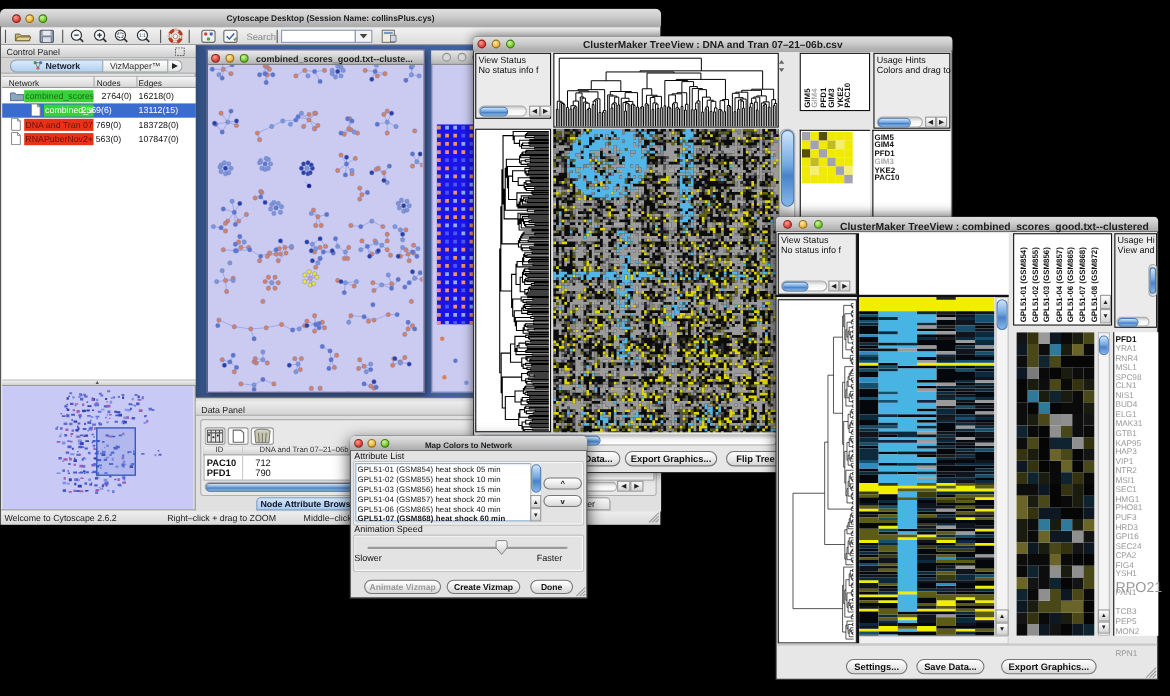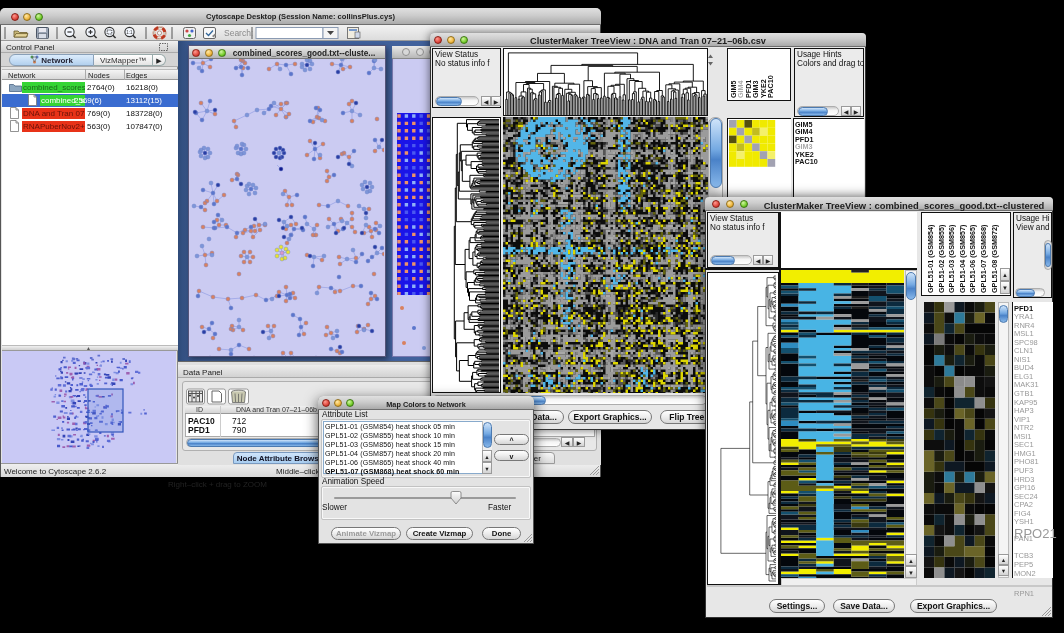--- a/index.html
+++ b/index.html
@@ -112,21 +112,21 @@
 <div class="glabel" style="left:8px;top:71px;width:60px;height:8px;font-size:7.5px;color:#222;">Network</div>
 <div class="glabel" style="left:88px;top:71px;width:40px;height:8px;font-size:7.5px;color:#222;">Nodes</div>
 <div class="glabel" style="left:126px;top:71px;width:40px;height:8px;font-size:7.5px;color:#222;">Edges</div>
 <div class="abs" style="left:85px;top:69px;width:1px;height:11px;background:#aaa;"></div>
 <div class="abs" style="left:124px;top:69px;width:1px;height:11px;background:#aaa;"></div>
 <div class="abs" style="left:2px;top:80px;width:176px;height:266px;background:#ffffff;"></div>
 <svg style="position:absolute;left:9px;top:82px" width="13" height="11" viewBox="0 0 13 11">
     <path d="M0.5 9.5 L0.5 2.5 L4.5 2.5 L6 4 L12.5 4 L12.5 9.5 Z" fill="#8ca6c0" stroke="#4a6484" stroke-width="0.8"></path>
   </svg>
 <div class="abs" style="left:22px;top:82px;width:63px;height:11px;background:#35d435;font-size:8px;color:#1a6a1a;line-height:11px;padding-left:1px;overflow:hidden;white-space:nowrap;">combined_scores</div>
-<div class="glabel" style="left:87px;top:83px;width:38px;height:9px;font-size:8px;color:#111;">2764(0)</div>
+<div class="glabel" style="left:87px;top:83px;width:38px;height:9px;font-size:8px;color:#111;text-align:center;">2764(0)</div>
 <div class="glabel" style="left:126px;top:83px;width:50px;height:9px;font-size:8px;color:#111;">16218(0)</div>
 <div class="abs" style="left:2px;top:94px;width:176px;height:13px;background:#3a6cd0;"></div>
 <svg style="position:absolute;left:27px;top:94px" width="11" height="12" viewBox="0 0 11 12">
     <path d="M1.5 0.5 L7 0.5 L9.5 3 L9.5 11.5 L1.5 11.5 Z" fill="#ffffff" stroke="#777" stroke-width="0.8"></path>
     <path d="M7 0.5 L7 3 L9.5 3" fill="none" stroke="#777" stroke-width="0.8"></path>
   </svg>
 <div class="abs" style="left:40px;top:95px;width:45px;height:11px;background:#35d435;font-size:8px;color:#ffffff;line-height:11px;padding-left:1px;overflow:hidden;white-space:nowrap;">combined_sco</div>
 <div class="glabel" style="left:74px;top:96px;width:38px;height:9px;font-size:8px;color:#fff;">2569(6)</div>
 <div class="glabel" style="left:126px;top:96px;width:50px;height:9px;font-size:8px;color:#fff;">13112(15)</div>
 <svg style="position:absolute;left:9px;top:107px" width="11" height="12" viewBox="0 0 11 12">
@@ -151,21 +151,21 @@
     <path fill="#7788e0" opacity="0.9" d="M63.6 9.3h2.3v2.0h-2.3zM69.1 8.7h2.1v2.1h-2.1zM85.1 11.6h2.3v2.1h-2.3zM117.8 10.7h1.8v2.1h-1.8zM97.5 14.0h2.5v1.8h-2.5zM98.2 13.2h1.4v1.2h-1.4zM117.9 16.5h2.6v1.4h-2.6zM90.0 20.5h2.3v1.5h-2.3zM91.7 21.0h1.4v1.2h-1.4zM113.7 21.0h3.0v2.2h-3.0zM111.5 20.7h2.2v1.6h-2.2zM80.3 27.2h2.5v1.7h-2.5zM93.4 27.9h2.1v1.6h-2.1zM94.9 25.6h1.4v1.2h-1.4zM110.2 27.6h2.4v2.5h-2.4zM94.7 31.9h2.2v1.9h-2.2zM108.2 32.4h2.0v1.5h-2.0zM128.5 32.3h2.6v2.0h-2.6zM51.6 44.7h2.3v1.9h-2.3zM52.7 43.1h1.4v1.2h-1.4zM66.9 44.9h3.1v2.3h-3.1zM54.3 50.4h3.2v2.6h-3.2zM68.7 48.6h3.7v2.5h-3.7zM68.8 51.4h1.4v1.2h-1.4zM94.4 53.2h2.7v2.1h-2.7zM92.5 55.4h1.4v1.2h-1.4zM61.8 61.0h3.8v1.9h-3.8zM138.4 61.8h1.8v2.0h-1.8zM72.8 65.2h3.7v1.6h-3.7zM93.9 64.4h2.8v1.5h-2.8zM95.8 64.0h1.4v1.2h-1.4zM99.5 65.2h2.0v2.6h-2.0zM109.6 67.6h2.3v2.5h-2.3zM102.9 72.1h2.8v2.1h-2.8zM109.4 70.7h3.3v1.5h-3.3zM109.1 72.5h1.4v1.2h-1.4zM49.4 78.5h3.6v1.4h-3.6zM67.3 84.2h3.2v2.2h-3.2zM78.5 83.8h2.2v2.4h-2.2zM77.9 84.7h1.4v1.2h-1.4zM85.9 82.4h2.5v1.4h-2.5zM92.2 84.2h3.4v2.3h-3.4zM108.8 81.3h3.3v2.4h-3.3zM110.6 84.8h1.4v1.2h-1.4zM54.9 86.9h3.4v2.4h-3.4zM59.0 87.9h2.4v1.5h-2.4zM105.9 89.3h2.7v2.3h-2.7zM89.1 92.3h2.8v2.0h-2.8zM87.9 91.7h1.4v1.2h-1.4zM95.4 94.2h2.2v1.7h-2.2z"></path>
     <path fill="#4455cc" opacity="0.9" d="M70.8 10.7h2.9v2.4h-2.9zM74.5 8.5h3.1v1.8h-3.1zM105.1 9.1h1.9v1.6h-1.9zM92.4 17.4h3.6v2.1h-3.6zM94.0 17.3h1.4v1.2h-1.4zM115.2 15.7h2.9v1.6h-2.9zM114.6 15.8h1.4v1.2h-1.4zM54.3 26.4h3.4v1.8h-3.4zM53.0 24.4h1.4v1.2h-1.4zM58.3 25.7h2.8v2.6h-2.8zM58.2 25.3h1.4v1.2h-1.4zM69.8 26.4h2.3v1.8h-2.3zM70.0 28.2h1.4v1.2h-1.4zM128.9 26.5h2.2v1.8h-2.2zM130.1 26.2h1.4v1.2h-1.4zM68.5 33.1h2.5v1.9h-2.5zM77.4 31.9h3.6v2.6h-3.6zM88.1 33.8h2.7v2.1h-2.7zM87.6 33.4h1.4v1.2h-1.4zM102.2 31.5h3.0v1.8h-3.0zM52.7 37.4h2.1v2.3h-2.1zM70.6 43.9h3.4v1.4h-3.4zM71.9 44.5h1.4v1.2h-1.4zM81.1 43.3h2.2v1.4h-2.2zM82.9 45.5h1.4v1.2h-1.4zM105.9 44.1h3.2v1.6h-3.2zM59.3 53.9h3.7v2.5h-3.7zM82.3 53.3h2.4v1.6h-2.4zM57.8 59.4h3.1v2.1h-3.1zM85.6 58.7h2.3v1.5h-2.3zM97.4 61.9h2.4v1.5h-2.4zM109.1 62.2h1.8v2.4h-1.8zM142.2 61.4h2.6v2.0h-2.6zM141.4 58.2h1.4v1.2h-1.4zM51.2 64.5h2.9v2.3h-2.9zM72.2 65.8h1.9v2.1h-1.9zM73.6 64.6h1.4v1.2h-1.4zM92.3 66.0h3.1v2.2h-3.1zM87.8 71.2h2.8v1.7h-2.8zM89.0 74.0h1.4v1.2h-1.4zM97.1 69.8h3.8v1.9h-3.8zM108.4 70.4h2.7v2.6h-2.7zM109.9 72.9h1.4v1.2h-1.4zM82.0 76.9h3.6v2.0h-3.6zM81.2 78.1h1.4v1.2h-1.4zM97.2 81.1h2.2v1.9h-2.2zM101.9 84.2h1.9v1.4h-1.9zM109.4 82.9h2.4v1.9h-2.4zM74.8 87.4h2.4v2.3h-2.4zM83.7 89.2h3.1v2.0h-3.1zM93.1 87.8h3.4v2.3h-3.4zM94.1 90.2h1.4v1.2h-1.4z"></path>
     <path fill="#9955aa" opacity="0.9" d="M81.3 11.1h2.1v2.4h-2.1zM123.1 11.8h3.4v1.6h-3.4zM65.9 15.5h3.1v1.5h-3.1zM65.9 17.2h1.4v1.2h-1.4zM72.6 15.8h1.9v2.3h-1.9zM84.7 14.7h2.7v1.4h-2.7zM95.0 16.9h3.4v2.5h-3.4zM94.6 13.7h1.4v1.2h-1.4zM64.1 21.0h2.1v1.8h-2.1zM67.5 21.8h3.0v2.5h-3.0zM67.9 23.4h1.4v1.2h-1.4zM124.2 21.1h3.4v2.5h-3.4zM69.7 25.3h2.4v2.1h-2.4zM68.9 26.1h1.4v1.2h-1.4zM97.1 25.3h2.5v1.4h-2.5zM97.0 28.7h1.4v1.2h-1.4zM112.7 27.4h2.6v2.4h-2.6zM131.0 30.7h1.8v2.5h-1.8zM57.5 38.5h2.7v2.4h-2.7zM83.6 37.3h2.3v1.7h-2.3zM83.4 38.8h1.4v1.2h-1.4zM62.1 42.6h2.5v1.8h-2.5zM62.1 44.9h1.4v1.2h-1.4zM68.2 45.1h3.1v1.7h-3.1zM69.9 45.2h1.4v1.2h-1.4zM94.5 43.8h2.4v2.2h-2.4zM96.9 45.0h3.1v1.8h-3.1zM95.7 45.1h1.4v1.2h-1.4zM109.2 42.5h1.8v1.9h-1.8zM49.5 49.9h3.4v1.6h-3.4zM61.6 49.7h2.4v1.5h-2.4zM82.9 56.4h3.7v1.8h-3.7zM82.9 55.5h1.4v1.2h-1.4zM101.3 55.3h2.1v1.5h-2.1zM69.9 61.5h1.8v1.9h-1.8zM55.7 65.6h3.7v2.3h-3.7zM54.5 67.9h1.4v1.2h-1.4zM60.8 65.4h2.6v2.2h-2.6zM60.6 64.5h1.4v1.2h-1.4zM108.5 64.6h2.4v2.0h-2.4zM64.9 70.7h2.2v1.8h-2.2zM70.2 71.5h3.3v2.4h-3.3zM81.1 70.8h3.2v2.4h-3.2zM55.8 82.7h2.0v2.4h-2.0zM71.1 83.0h2.9v1.5h-2.9zM104.8 83.8h2.1v2.5h-2.1zM90.7 88.8h2.4v1.7h-2.4zM109.1 86.8h3.5v1.9h-3.5zM60.4 95.3h2.8v1.6h-2.8zM64.6 94.2h2.8v2.0h-2.8zM70.3 94.6h3.5v2.0h-3.5zM84.8 93.5h3.5v2.2h-3.5z"></path>
     <path fill="#5566d4" opacity="0.9" d="M100.4 9.5h2.3v1.8h-2.3zM98.7 10.4h1.4v1.2h-1.4zM126.8 9.3h1.9v2.6h-1.9zM83.3 15.9h2.4v1.8h-2.4zM84.4 15.8h3.7v2.5h-3.7zM84.2 17.4h1.4v1.2h-1.4zM86.9 22.5h3.3v1.8h-3.3zM95.7 22.1h2.7v2.5h-2.7zM133.0 19.7h3.3v2.4h-3.3zM136.0 20.8h2.3v1.9h-2.3zM77.2 26.3h3.3v1.5h-3.3zM84.8 27.0h3.5v1.5h-3.5zM85.7 29.0h1.4v1.2h-1.4zM55.8 33.0h3.5v2.4h-3.5zM60.9 33.3h3.0v2.4h-3.0zM81.7 33.9h3.5v2.1h-3.5zM79.8 30.6h1.4v1.2h-1.4zM87.5 32.8h2.2v2.3h-2.2zM48.3 37.6h2.4v2.1h-2.4zM49.6 36.4h1.4v1.2h-1.4zM63.1 39.5h2.1v2.1h-2.1zM78.5 37.9h3.4v2.4h-3.4zM77.4 40.1h1.4v1.2h-1.4zM79.1 36.9h3.4v2.5h-3.4zM93.6 43.9h3.0v1.8h-3.0zM59.2 49.3h2.3v1.6h-2.3zM72.4 54.7h2.2v1.6h-2.2zM71.1 54.4h1.4v1.2h-1.4zM67.4 61.4h3.2v2.1h-3.2zM68.1 58.9h1.4v1.2h-1.4zM77.9 59.7h2.5v2.3h-2.5zM90.5 58.8h3.4v2.4h-3.4zM88.8 60.7h1.4v1.2h-1.4zM126.3 60.8h3.1v1.6h-3.1zM73.1 71.7h2.4v2.6h-2.4zM82.7 70.0h2.6v2.5h-2.6zM81.5 70.8h1.4v1.2h-1.4zM54.7 75.7h2.4v2.3h-2.4zM85.0 78.3h3.3v2.3h-3.3zM92.8 78.4h3.0v1.5h-3.0zM93.7 78.2h1.4v1.2h-1.4zM65.5 83.7h3.3v2.5h-3.3zM93.0 86.7h3.7v2.0h-3.7zM104.9 88.7h3.2v2.2h-3.2zM84.5 95.7h2.7v2.4h-2.7zM100.0 94.7h2.0v2.4h-2.0z"></path>
     <path fill="#3a4ec8" opacity="0.9" d="M56.5 17.3h2.9v2.1h-2.9zM58.4 16.0h1.4v1.2h-1.4zM61.6 15.2h3.2v2.0h-3.2zM121.7 15.0h3.1v2.4h-3.1zM120.2 17.3h1.4v1.2h-1.4zM116.0 19.6h1.9v2.1h-1.9zM62.7 25.2h3.5v1.7h-3.5zM102.9 25.8h3.3v1.6h-3.3zM117.6 28.1h3.2v2.2h-3.2zM74.4 33.3h1.8v2.0h-1.8zM73.2 38.0h3.4v1.8h-3.4zM56.5 43.5h2.2v2.3h-2.2zM57.7 44.3h1.4v1.2h-1.4zM82.0 48.9h3.0v2.1h-3.0zM81.3 50.7h1.4v1.2h-1.4zM90.7 49.9h2.3v1.6h-2.3zM69.2 54.2h3.6v2.3h-3.6zM74.9 55.9h2.9v1.8h-2.9zM101.3 55.2h3.7v2.5h-3.7zM102.7 56.6h1.4v1.2h-1.4zM104.1 54.2h2.8v2.3h-2.8zM103.4 53.7h1.4v1.2h-1.4zM84.1 60.4h3.7v1.7h-3.7zM99.1 59.5h2.8v1.9h-2.8zM98.5 60.4h1.4v1.2h-1.4zM118.9 60.4h2.1v2.3h-2.1zM118.9 58.5h1.4v1.2h-1.4zM113.8 59.2h3.7v1.5h-3.7zM113.9 60.0h1.4v1.2h-1.4zM86.6 66.3h3.4v2.1h-3.4zM60.1 69.9h2.1v1.9h-2.1zM118.1 69.9h1.9v2.1h-1.9zM116.6 70.3h1.4v1.2h-1.4zM59.6 78.5h2.0v1.5h-2.0zM59.3 76.6h1.4v1.2h-1.4zM64.5 77.6h3.5v1.9h-3.5zM70.7 77.6h2.9v1.8h-2.9zM69.3 78.3h1.4v1.2h-1.4zM76.0 77.3h2.8v2.0h-2.8zM74.3 78.8h1.4v1.2h-1.4zM79.2 88.5h2.5v2.2h-2.5zM80.5 87.7h1.4v1.2h-1.4zM90.5 89.9h2.0v2.1h-2.0zM55.0 93.8h3.1v2.4h-3.1zM67.3 94.5h3.2v1.8h-3.2z"></path>
     <path fill="#5566cc" opacity="0.9" d="M70.4 7.4h2.6v1.8h-2.6zM69.9 6.4h2.6v1.8h-2.6zM108.5 7.2h2.6v1.8h-2.6zM120.4 7.1h2.6v1.8h-2.6zM73.6 7.0h2.6v1.8h-2.6zM87.9 6.1h2.6v1.8h-2.6zM95.5 3.8h2.6v1.8h-2.6zM61.0 5.7h2.6v1.8h-2.6zM89.3 7.7h2.6v1.8h-2.6zM70.3 7.1h2.6v1.8h-2.6z"></path>
     <rect x="86" y="38" width="35" height="43" fill="#6688dd" fill-opacity="0.25" stroke="#3355bb" stroke-width="1.2"></rect>
   </svg>
 <div class="abs" style="left:1px;top:463px;width:599px;height:14px;background:linear-gradient(#efefef,#d8d8d8);border-top:1px solid #999;"></div>
 <div class="glabel" style="left:4px;top:467px;width:150px;height:9px;font-size:8px;color:#222;">Welcome to Cytoscape 2.6.2</div>
-<div class="glabel" style="left:152px;top:480px;width:160px;height:9px;font-size:8px;color:#222;margin-left:16px;">Right–click + drag  to  ZOOM</div>
+<div class="glabel" style="left:152px;top:467px;width:160px;height:9px;font-size:8px;color:#222;">Right–click + drag  to  ZOOM</div>
 <div class="glabel" style="left:276px;top:467px;width:60px;height:9px;font-size:8px;color:#222;">Middle–click +</div>
 <svg style="position:absolute;left:588px;top:464px" width="12" height="12" viewBox="0 0 12 12">
     <g stroke="#999" stroke-width="1">
       <line x1="2" y1="11" x2="11" y2="2"></line>
       <line x1="5" y1="11" x2="11" y2="5"></line>
       <line x1="8" y1="11" x2="11" y2="8"></line>
     </g>
   </svg>
 <div class="abs" style="left:178px;top:41px;width:423px;height:320px;background:linear-gradient(90deg,#2e4a78,#41619c 4%,#41619c 96%,#2e4a78);"></div>
 <div class="abs" style="left:392px;top:46px;width:44px;height:311px;background:#cbcbf2;border:1px solid #7a7ab0;"></div>

